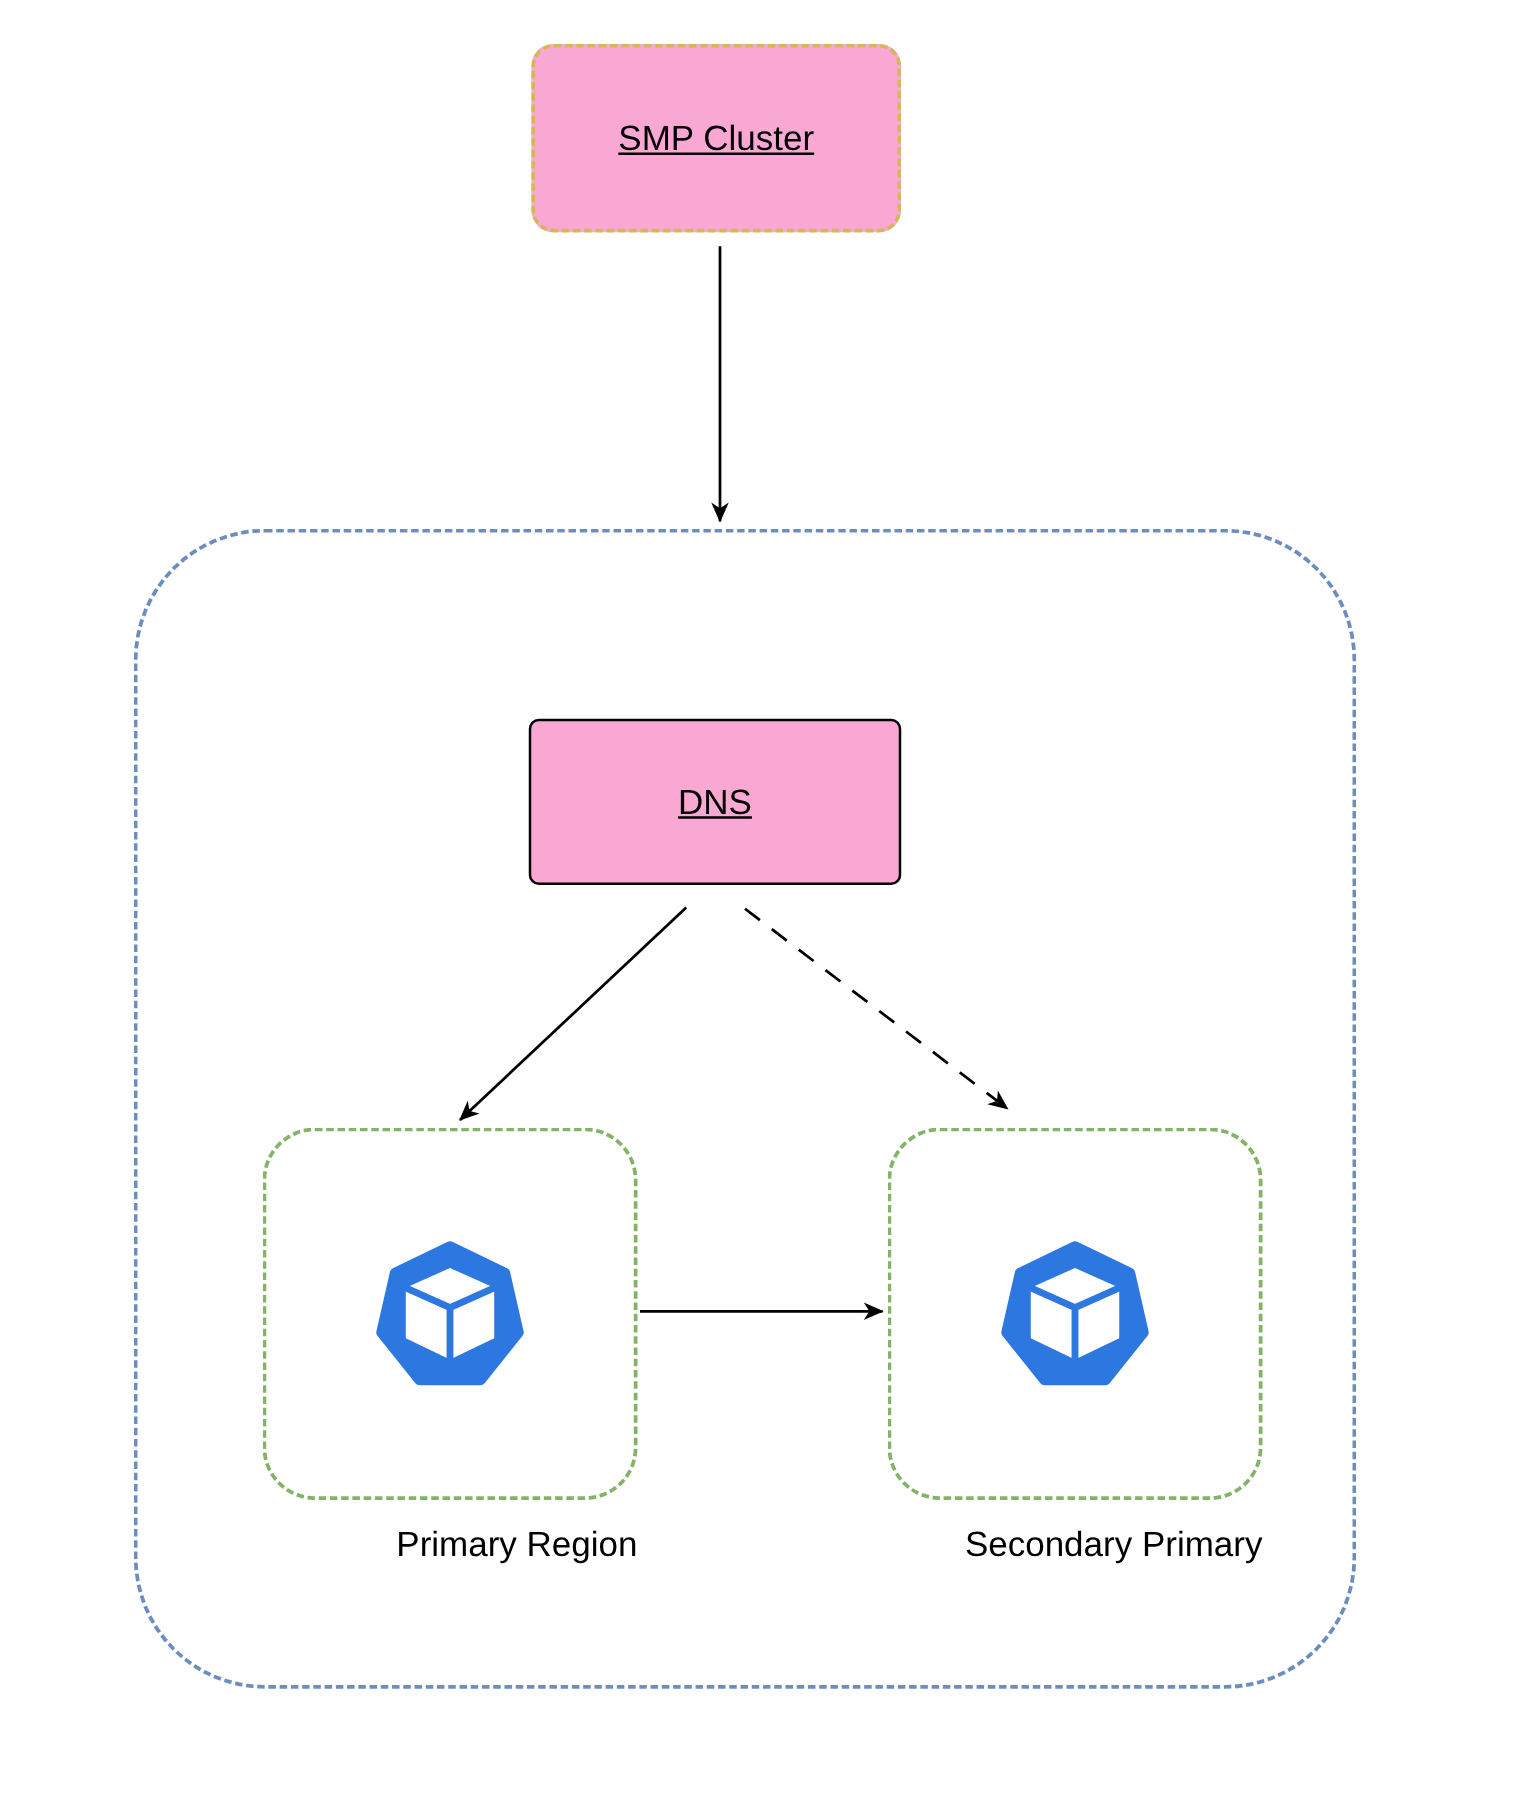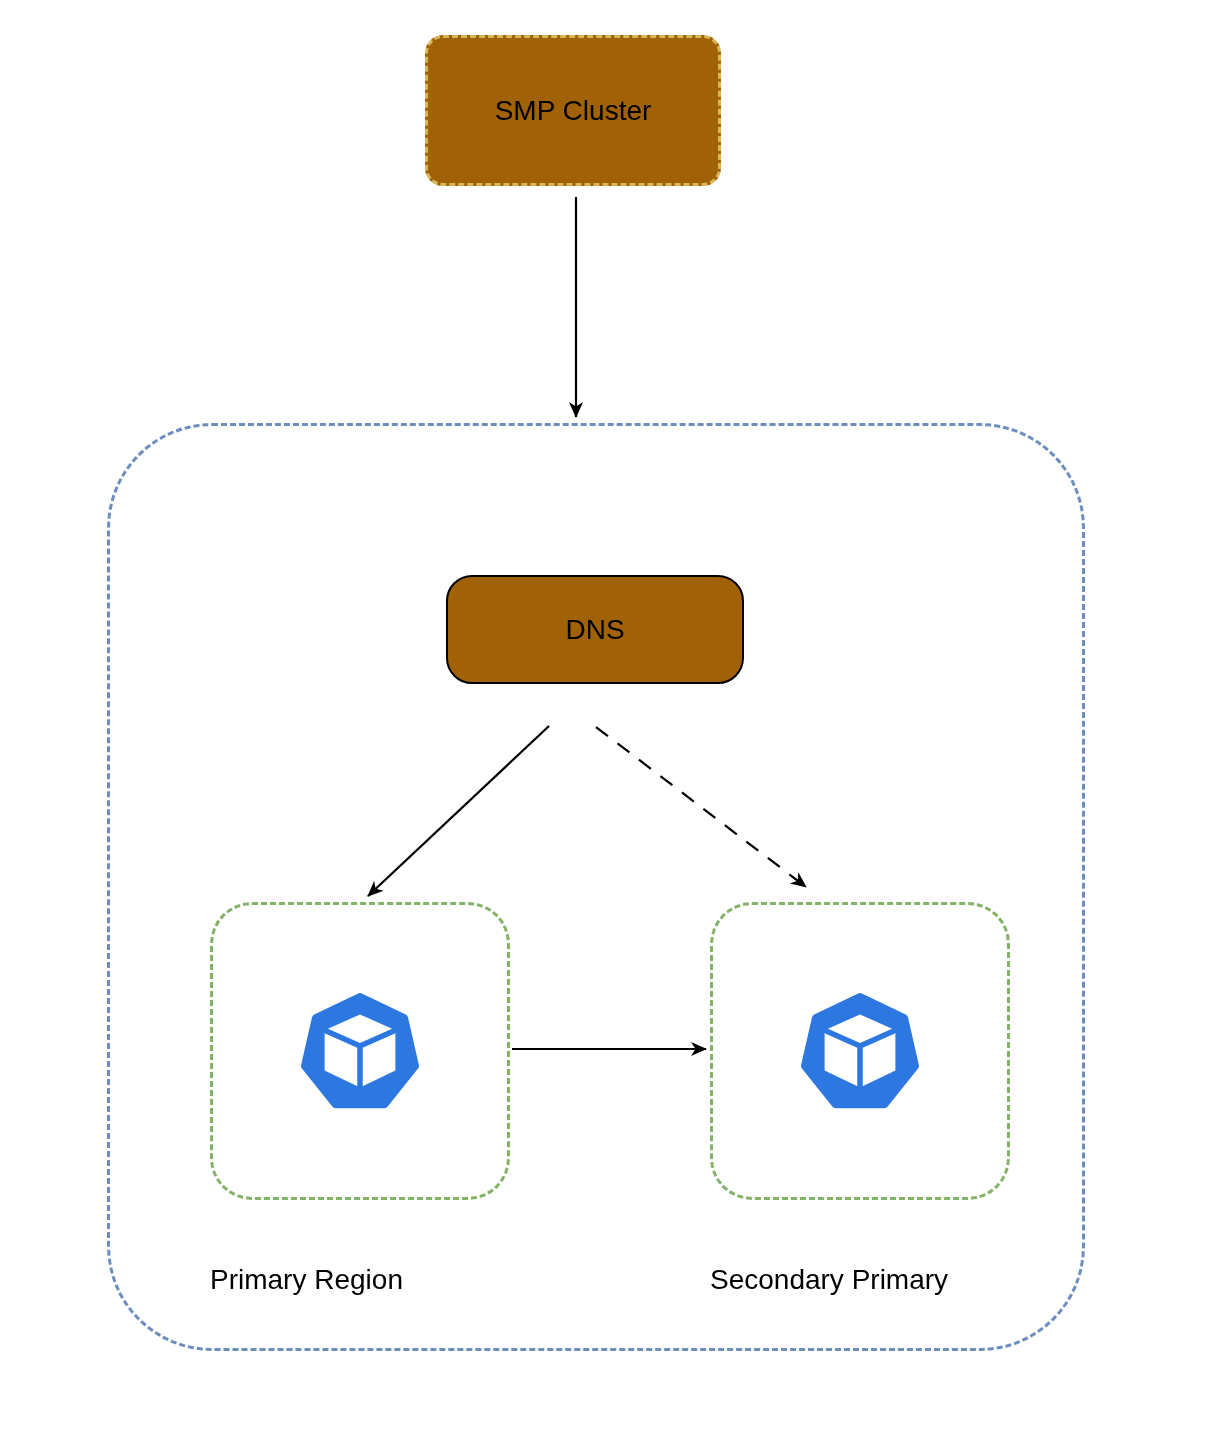--- a/index.html
+++ b/index.html
@@ -14,66 +14,66 @@
     height: 1440px;
     background: #ffffff;
     overflow: hidden;
   }
   .node {
     position: absolute;
     box-sizing: border-box;
     display: flex;
     align-items: center;
     justify-content: center;
-    background: #a16207;
+    background: #f9a8d4;
     color: #000000;
     font-size: 28px;
     text-align: center;
+    text-decoration: underline;
   }
   .smp-cluster {
     left: 425px; top: 35px;
     width: 296px; height: 151px;
     border: 3px dashed #D6B656;
     border-radius: 18px;
   }
   .cluster-boundary {
     position: absolute;
     box-sizing: border-box;
     left: 107px; top: 423px;
     width: 978px; height: 928px;
     border: 3px dashed #6C8EBF;
     border-radius: 105px;
     background: transparent;
   }
   .dns-node {
-    left: 446px; top: 575px;
-    width: 298px; height: 109px;
+    left: 423px; top: 575px;
+    width: 298px; height: 133px;
     border: 2.5px solid #000000;
-    border-radius: 26px;
+    border-radius: 8px;
   }
   .region-box {
     position: absolute;
     box-sizing: border-box;
     width: 300px; height: 298px;
     border: 3px dashed #82B366;
     border-radius: 42px;
     background: #ffffff;
     display: flex;
     align-items: center;
     justify-content: center;
   }
   .primary-region  { left: 210px; top: 902px; }
   .secondary-region{ left: 710px; top: 902px; }
   .region-label {
     position: absolute;
     width: 300px;
-    text-align: left;
+    text-align: right;
     font-size: 28px;
     color: #000000;
-    margin-top: 44px;
   }
   .primary-region-label   { left: 210px; top: 1220px; }
   .secondary-region-label { left: 710px; top: 1220px; }
   .edges-overlay {
     position: absolute;
     left: 0; top: 0;
     width: 1210px; height: 1440px;
     pointer-events: none;
   }
   .node-icon { display: block; }

